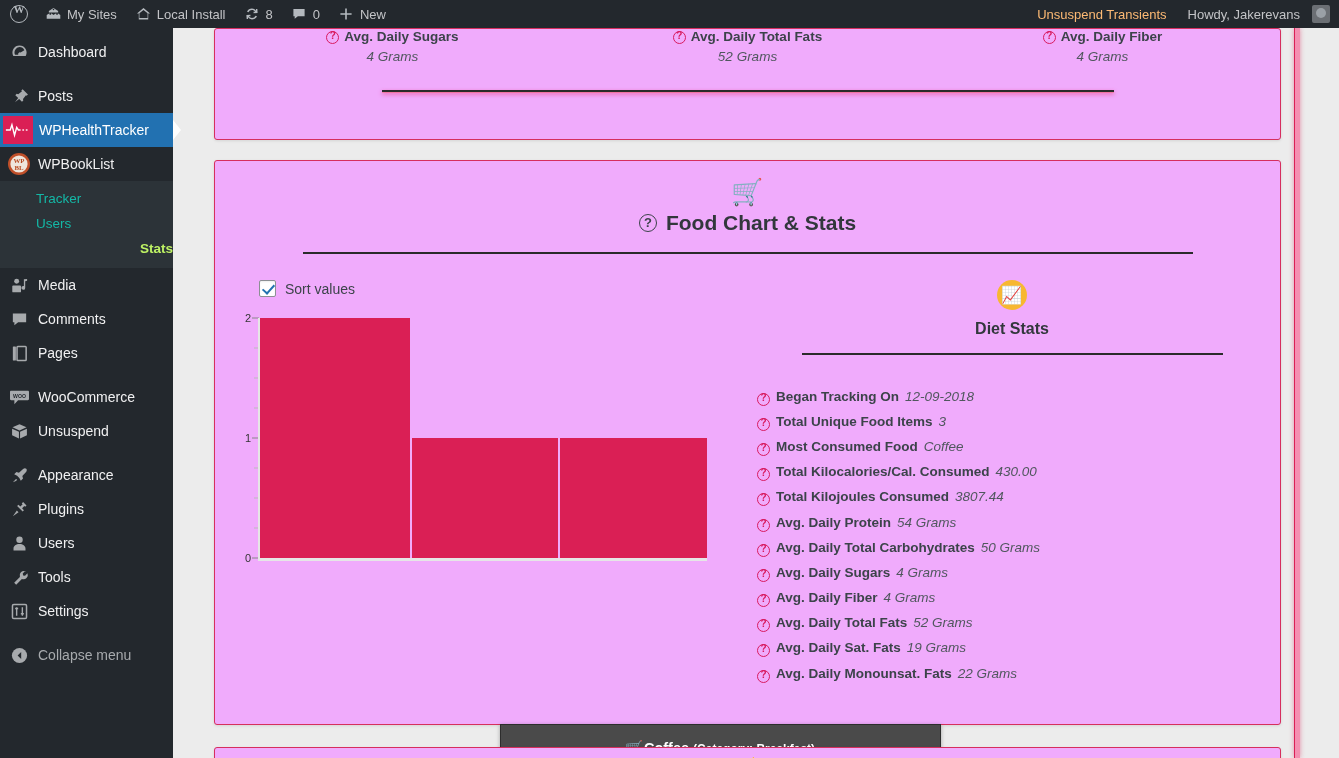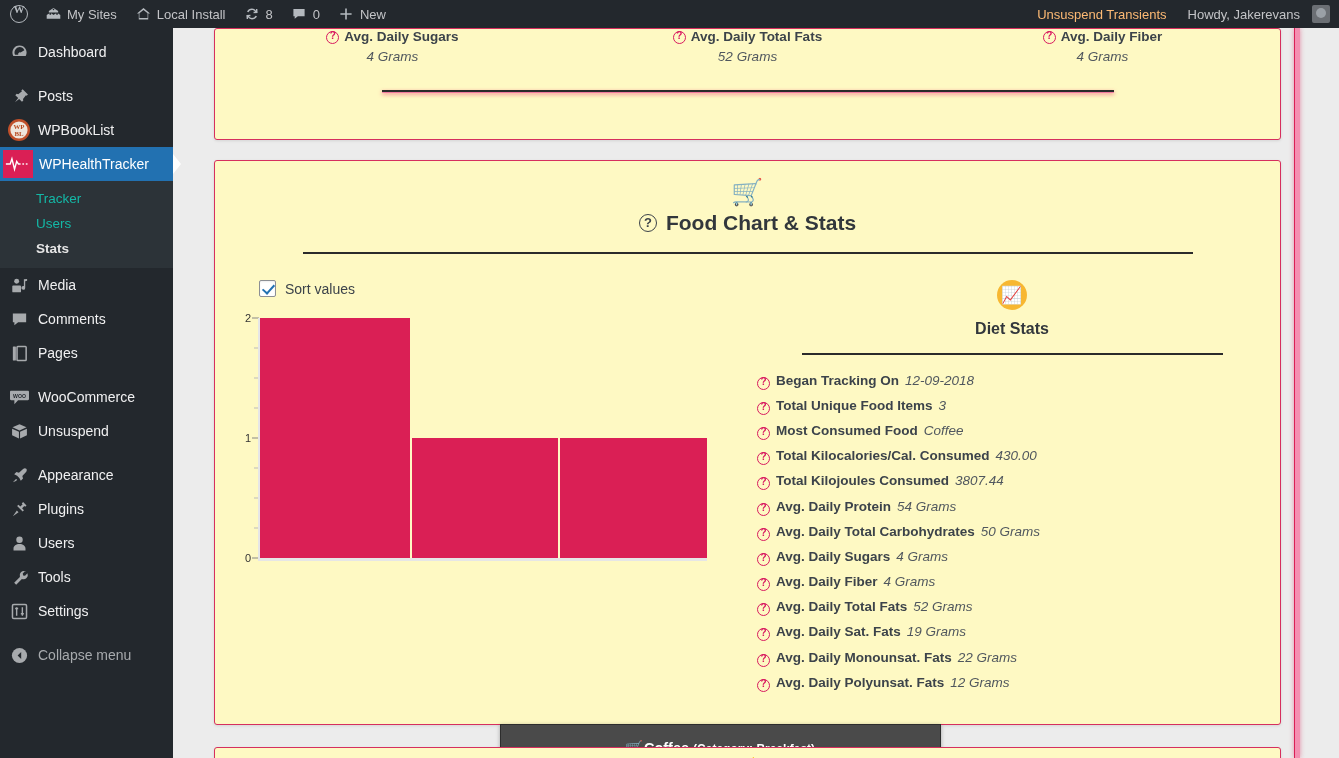--- a/index.html
+++ b/index.html
@@ -89,21 +89,21 @@
   .hl-icon {
     width: 30px; height: 28px; background: #da1f55;
     display: flex; align-items: center; justify-content: center;
     margin-left: 1px;
   }
   .submenu { background: #2c3338; padding: 5px 0 7px 0; }
   .submenu .sub-item {
     padding: 5px 0 5px 36px;
     font-size: 13.5px; color: #14b8a6;
   }
-  .submenu .sub-item.current { color: #e5e5e5; font-weight: bold; }
+  .submenu .sub-item.current { color: #bef264; font-weight: bold; text-align: right; }
   .collapse { color: #a7aaad; }
 
   
   #wpcontent {
     position: absolute; top: 28px; left: 157px;
     width: 1182px; height: 730px;
     background: #ececec;
     overflow: hidden;
   }
   #pagewrap {
@@ -115,21 +115,21 @@
   .right-rail {
     position: absolute; top: 0; right: 39px;
     width: 6px; height: 730px;
     background: #f48fb1;
     border-left: 1px solid #da1f55;
     box-shadow: 0 0 5px rgba(218,31,85,.45);
     z-index: 5;
   }
 
   .panel {
-    background: #fef9c3;
+    background: #f0abfc;
     border: 1.6px solid #d62f5e;
     border-radius: 3px;
     box-shadow: 0 1px 3px rgba(0,0,0,.10);
     position: relative;
   }
   .panel-top { height: 112px; margin-bottom: 20px; overflow: hidden; }
 
   
   .stat-row {
     display: flex; padding-top: 0px;
@@ -238,21 +238,21 @@
   
   .ds-head { text-align: center; }
   .ds-emoji {
     width: 30px; height: 30px; border-radius: 50%;
     background: #f7b731; display: inline-flex;
     align-items: center; justify-content: center;
     font-size: 17px; line-height: 1;
   }
   .ds-title { font-size: 16px; font-weight: bold; color: #32373c; padding-top: 10px; }
   .ds-rule { height: 2px; background: #2b2b2b; width: 421px; margin: 15px auto 0 auto; }
-  .ds-list { padding-top: 13px; }
+  .ds-list { padding-top: 13px; margin-top: 16px; }
   .ds-item {
     display: flex; align-items: baseline; gap: 6px;
     padding: 4.6px 0 4.6px 13px; font-size: 13.5px;
   }
   .ds-lab { font-weight: bold; color: #3c434a; }
   .ds-val { font-style: italic; color: #50575e; }
 
   
   .panel-bottom { height: 70px; margin-top: 22px; overflow: hidden; }
   .pb-emoji { text-align: center; padding-top: 10px; font-size: 20px; line-height: 1; }
@@ -338,43 +338,43 @@
 
   <div class="menu-sep"></div>
 
   <div class="menu-item">
     <span class="mi-ico">
       <svg width="19" height="19" viewBox="0 0 20 20" fill="currentColor">
         <path d="M13.3 2.3 11.9 3.7l.7.7-3.9 3.1-1.7-.3-1.4 1.4 3 3-3.4 4.4 4.4-3.4 3 3 1.4-1.4-.3-1.7 3.1-3.9.7.7 1.4-1.4-5.6-5.6z"></path>
       </svg>
     </span>
     <span class="mi-label">Posts</span>
-  </div>
-
-  <div class="menu-item">
-    <span class="mi-ico">
-      <svg width="24" height="24" viewBox="0 0 24 24">
-        <circle cx="12" cy="12" r="11" fill="#c0502a"></circle>
-        <circle cx="12" cy="12" r="8.6" fill="#efe6dc"></circle>
-        <text x="12" y="11.4" font-size="6.8" font-weight="bold" fill="#b8491f" text-anchor="middle" font-family="Liberation Serif, serif">WP</text>
-        <text x="12" y="18" font-size="6.8" font-weight="bold" fill="#b8491f" text-anchor="middle" font-family="Liberation Serif, serif">BL</text>
-      </svg>
-    </span>
-    <span class="mi-label">WPBookList</span>
   </div>
 
   <div class="menu-item current">
     <span class="hl-icon">
       <svg width="26" height="18" viewBox="0 0 30 18">
         <polyline points="1,9 6,9 8,3 11,15 13.5,6 15.5,9 18,9" fill="none" stroke="#ffffff" stroke-width="1.6"></polyline>
         <line x1="20" y1="9" x2="22" y2="9" stroke="#ffffff" stroke-width="1.6"></line>
         <line x1="24" y1="9" x2="26" y2="9" stroke="#ffffff" stroke-width="1.6"></line>
       </svg>
     </span>
     <span class="mi-label" style="padding-left:6px">WPHealthTracker</span>
+  </div>
+
+  <div class="menu-item">
+    <span class="mi-ico">
+      <svg width="24" height="24" viewBox="0 0 24 24">
+        <circle cx="12" cy="12" r="11" fill="#c0502a"></circle>
+        <circle cx="12" cy="12" r="8.6" fill="#efe6dc"></circle>
+        <text x="12" y="11.4" font-size="6.8" font-weight="bold" fill="#b8491f" text-anchor="middle" font-family="Liberation Serif, serif">WP</text>
+        <text x="12" y="18" font-size="6.8" font-weight="bold" fill="#b8491f" text-anchor="middle" font-family="Liberation Serif, serif">BL</text>
+      </svg>
+    </span>
+    <span class="mi-label">WPBookList</span>
   </div>
 
   <div class="submenu">
     <div class="sub-item">Tracker</div>
     <div class="sub-item">Users</div>
     <div class="sub-item current">Stats</div>
   </div>
 
   <div class="menu-item">
     <span class="mi-ico">
@@ -631,25 +631,20 @@
             <div class="ds-item">
               <span class="qmark"></span>
               <span class="ds-lab">Avg. Daily Sat. Fats</span>
               <span class="ds-val">19 Grams</span>
             </div>
             <div class="ds-item">
               <span class="qmark"></span>
               <span class="ds-lab">Avg. Daily Monounsat. Fats</span>
               <span class="ds-val">22 Grams</span>
             </div>
-            <div class="ds-item">
-              <span class="qmark"></span>
-              <span class="ds-lab">Avg. Daily Polyunsat. Fats</span>
-              <span class="ds-val">12 Grams</span>
-            </div>
           </div>
         </div>
       </div>
 
       <div class="tooltip">
         <div class="tt-title">
           <span>🛒</span><span class="name">Coffee</span>
           <span class="cat">(Category: Breakfast)</span>
         </div>
 

